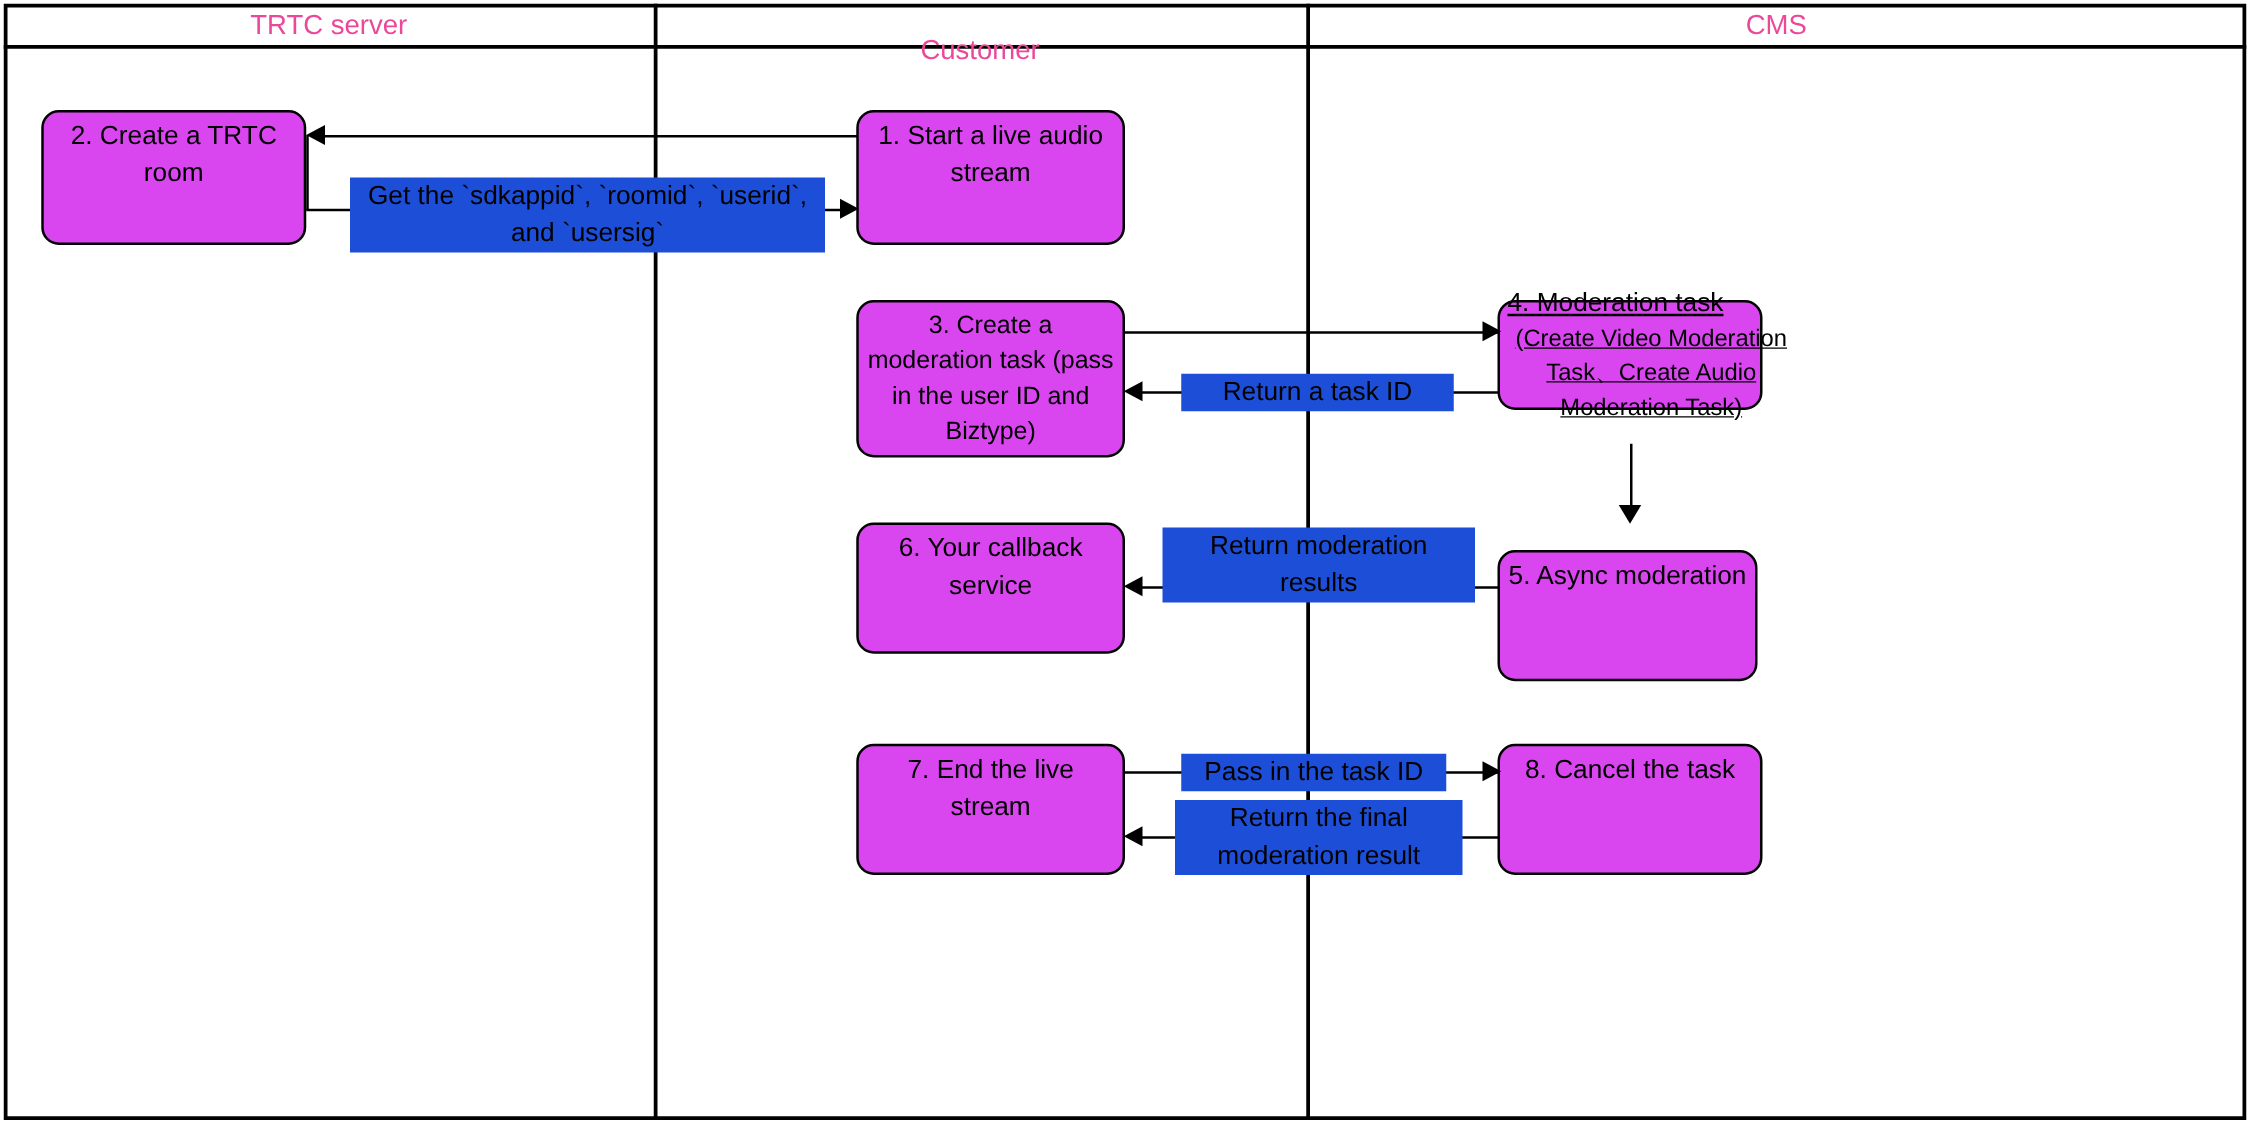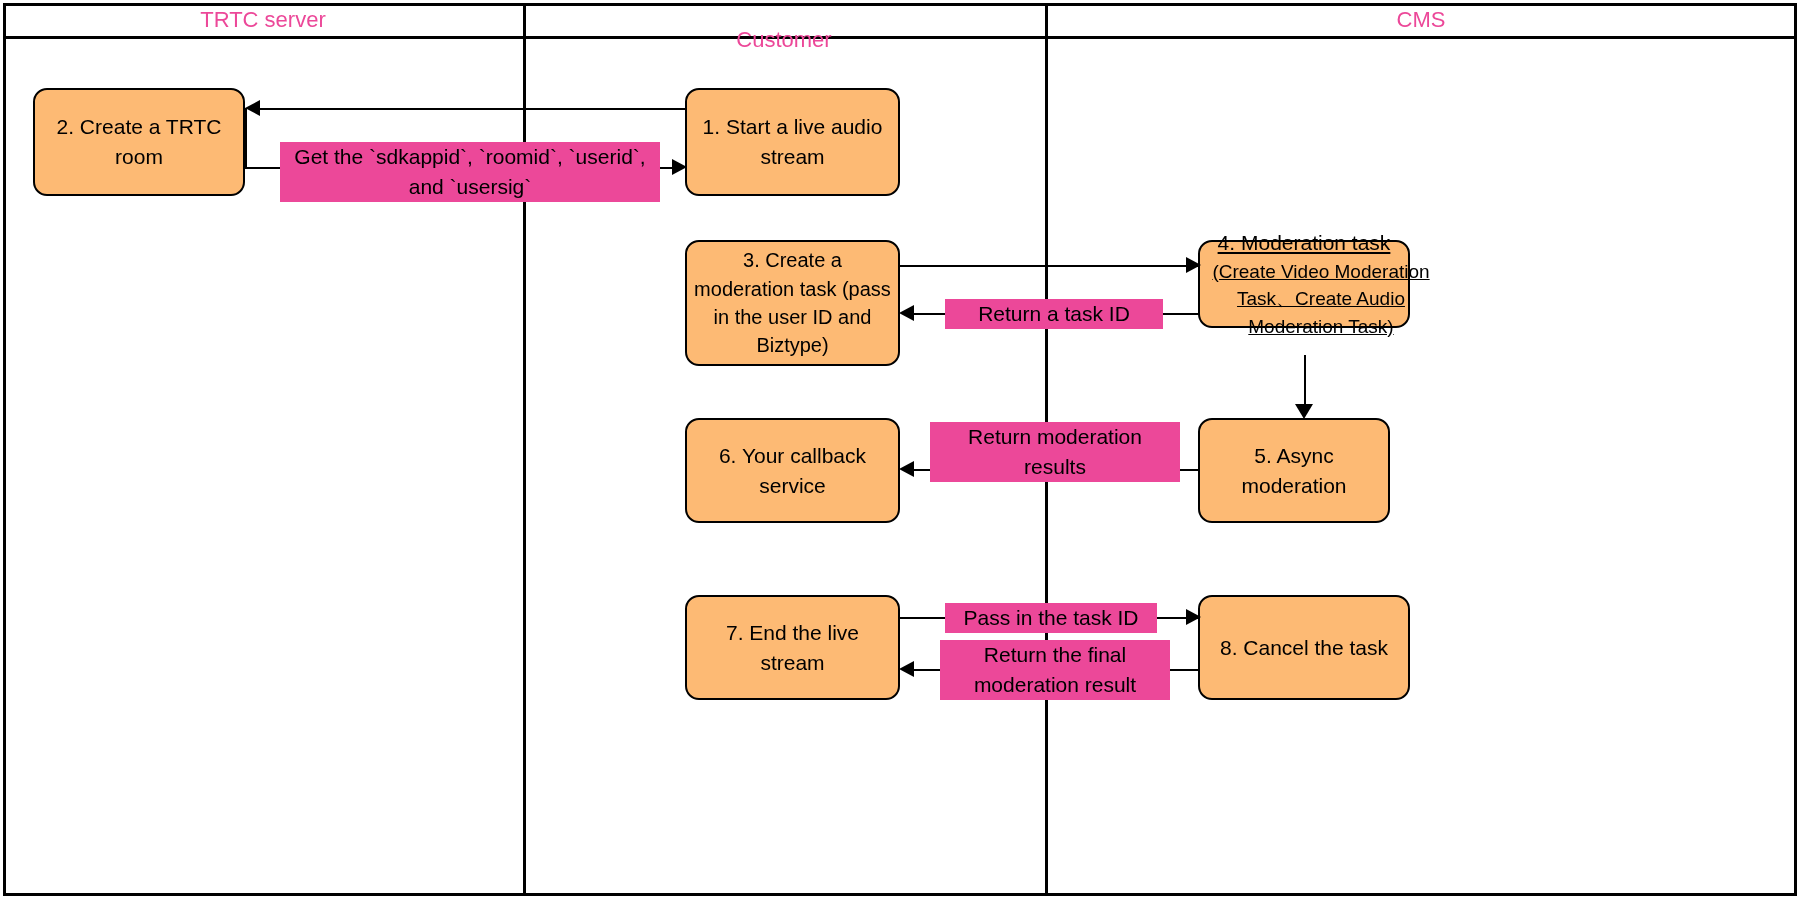--- a/index.html
+++ b/index.html
@@ -7,37 +7,37 @@
   #stage{position:relative;width:1802px;height:902px;background:#fff;overflow:hidden;}
 
   
   .frame{position:absolute;left:3px;top:3px;width:1794px;height:893px;border:3px solid #000;box-sizing:border-box;}
   .header-rule{position:absolute;left:3px;top:36px;width:1794px;height:0;border-top:3px solid #000;}
   .lane-head{position:absolute;top:3px;height:33px;display:flex;align-items:center;justify-content:center;
              font-size:22px;line-height:1;color:#ec4899;}
   .lane-div{position:absolute;width:0;border-left:3px solid #000;}
 
   
-  .node{position:absolute;box-sizing:border-box;border:2.5px solid #000;border-radius:14px;background:#fdba74;
-        display:flex;align-items:center;justify-content:center;text-align:center;font-size:21px;line-height:1.42;
+  .node{position:absolute;box-sizing:border-box;border:2.5px solid #000;border-radius:14px;background:#d946ef;
+        display:flex;align-items:flex-start;justify-content:center;text-align:center;font-size:21px;line-height:1.42;
         padding:4px 6px;}
   .node .sub{font-size:19px;line-height:1.45;display:block;}
   .node.overflow{overflow:visible;white-space:nowrap;text-decoration:underline;}
   .node .inner{display:block;width:100%;}
   .node .wide{display:block;width:230px;margin:0 auto;white-space:normal;}
 
   
   .hline{position:absolute;height:0;border-top:2.5px solid #000;}
   .vline{position:absolute;width:0;border-left:2.5px solid #000;}
   .arrow{position:absolute;width:0;height:0;}
   .arrow.left{border-top:8px solid transparent;border-bottom:8px solid transparent;border-right:15px solid #000;}
   .arrow.right{border-top:8px solid transparent;border-bottom:8px solid transparent;border-left:15px solid #000;}
   .arrow.down{border-left:9px solid transparent;border-right:9px solid transparent;border-top:15px solid #000;}
 
-  .edge-label{position:absolute;font-size:21px;line-height:1.42;text-align:center;background:#ec4899;
+  .edge-label{position:absolute;font-size:21px;line-height:1.42;text-align:center;background:#1d4ed8;
               padding:0 6px;box-sizing:border-box;}
 </style>
 </head>
 <body>
 
 <div id="stage">
 
   <div class="frame"></div>
   <div class="header-rule"></div>
 
@@ -86,21 +86,21 @@
   <div class="arrow left" style="left:899px;top:305px;"></div>
   <div class="edge-label" style="left:945px;top:299px;width:218px;">Return a task ID</div>
 
   <div class="vline" style="left:1304px;top:355px;height:58px;"></div>
   <div class="arrow down" style="left:1295px;top:404px;"></div>
 
   <div class="node" style="left:685px;top:418px;width:215px;height:105px;">
     <span class="inner">6. Your callback service</span>
   </div>
 
-  <div class="node" style="left:1198px;top:418px;width:192px;height:105px;">
+  <div class="node" style="left:1198px;top:440px;width:208px;height:105px;">
     <span class="inner">5. Async moderation</span>
   </div>
 
   <div class="hline" style="left:912px;top:469px;width:288px;"></div>
   <div class="arrow left" style="left:899px;top:461px;"></div>
   <div class="edge-label" style="left:930px;top:422px;width:250px;">Return moderation results</div>
 
   <div class="node" style="left:685px;top:595px;width:215px;height:105px;">
     <span class="inner">7. End the live stream</span>
   </div>

